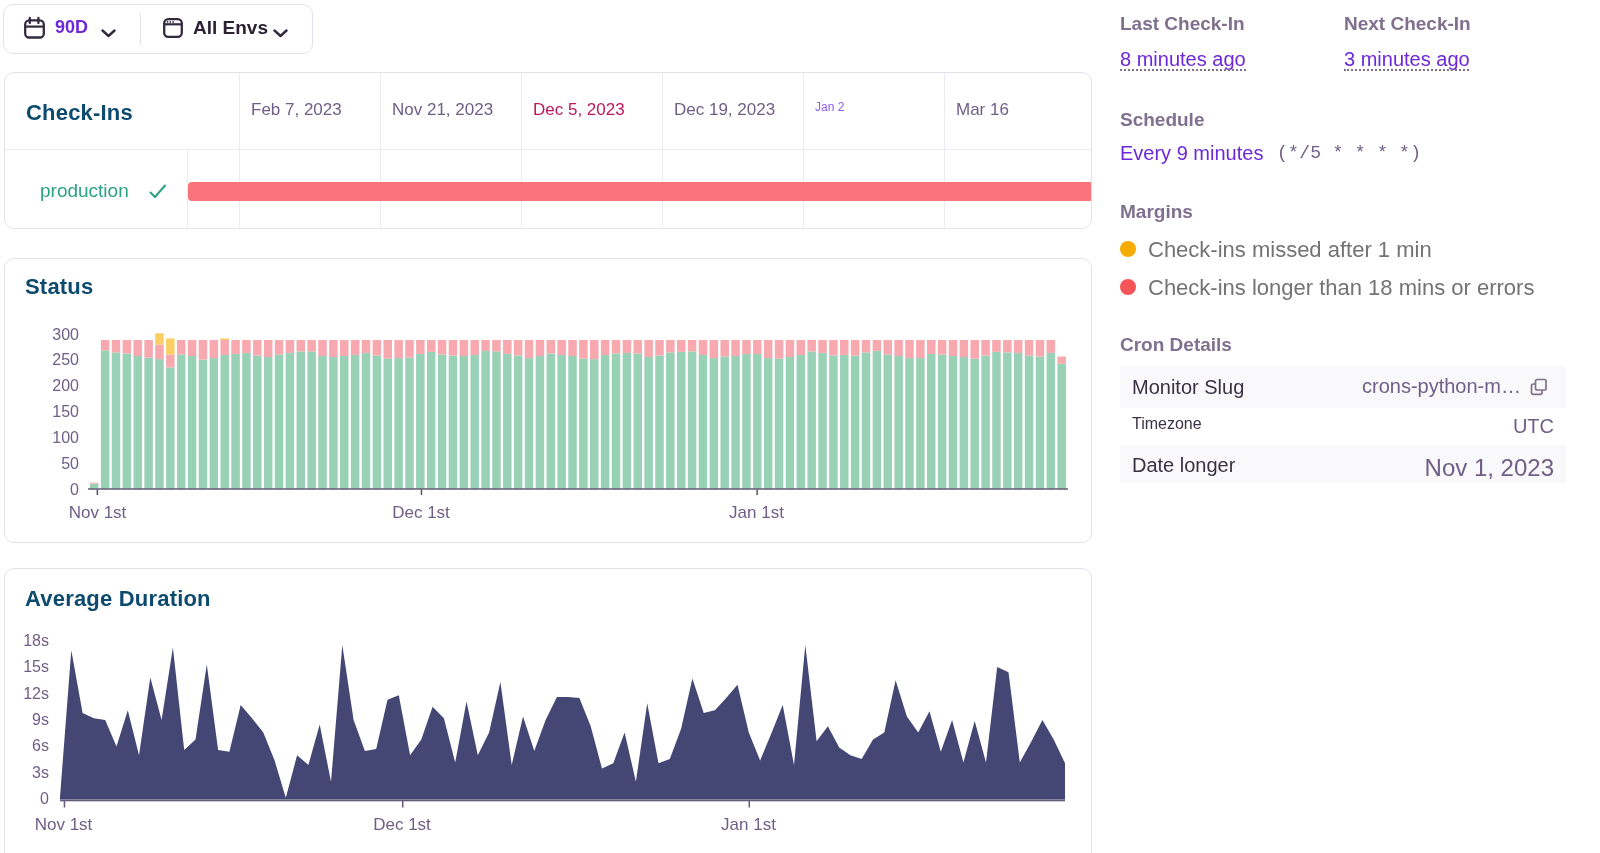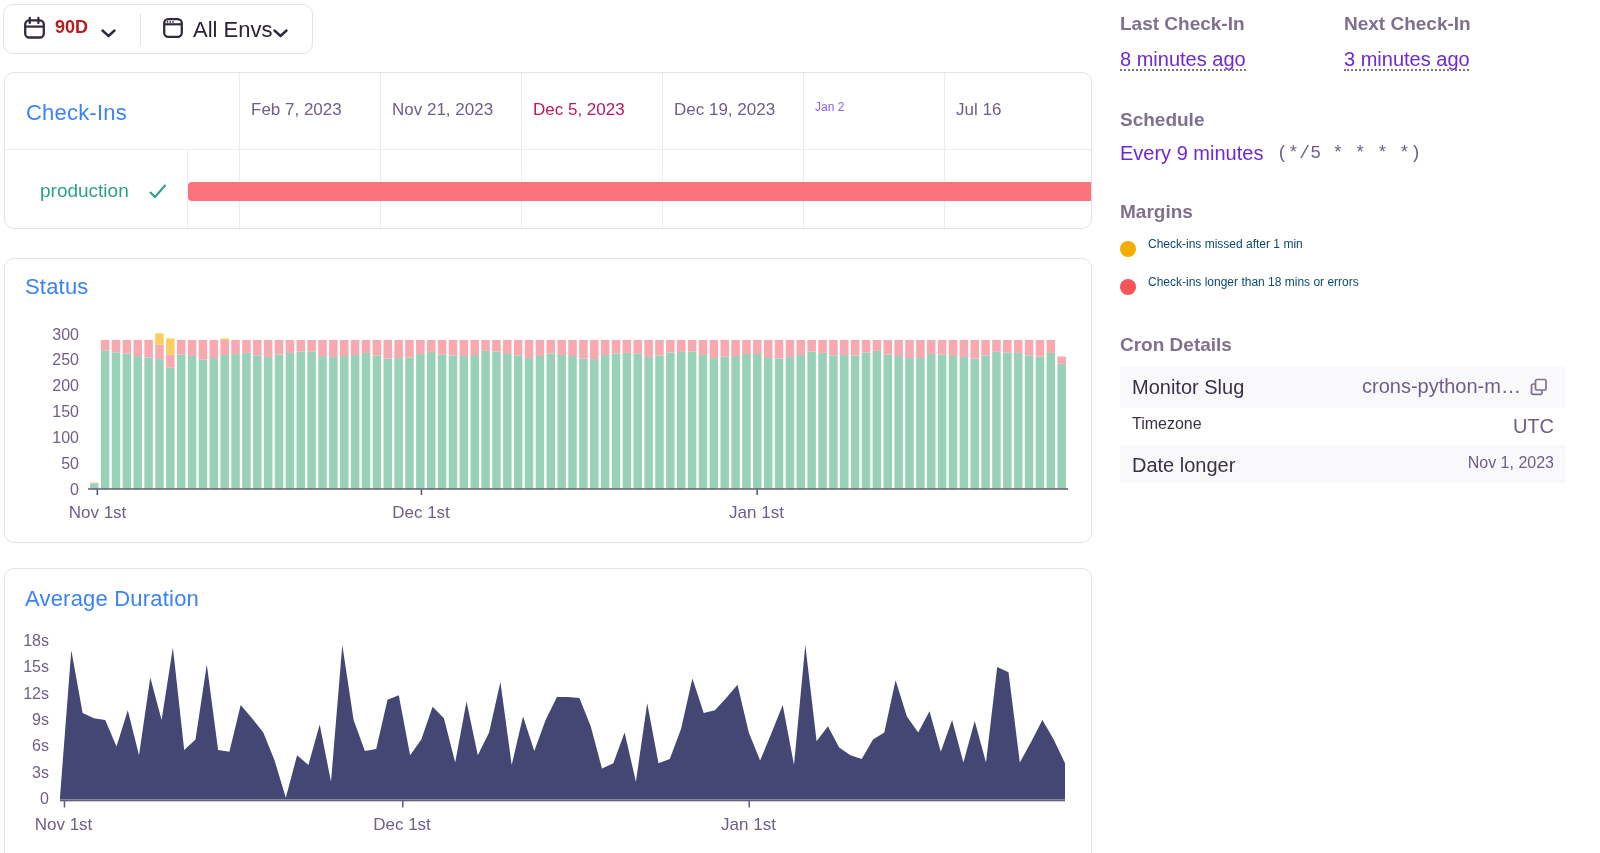--- a/index.html
+++ b/index.html
@@ -1,61 +1,61 @@
 <!DOCTYPE html>
 <html><head><meta charset="utf-8"><style>
 *{margin:0;padding:0;box-sizing:border-box}
 html,body{width:1600px;height:853px;background:#fff;font-family:"Liberation Sans",sans-serif;overflow:hidden;position:relative}
 .abs{position:absolute}
 .panel{position:absolute;background:#fff;border:1px solid #e5e0ea;border-radius:10px}
-.ptitle{font-size:22px;font-weight:normal;color:#3b82f6;letter-spacing:0.2px}
+.ptitle{font-size:22px;font-weight:bold;color:#0c4a6e;letter-spacing:0.2px}
 .shead{font-size:19px;font-weight:bold;color:#80708f}
 .sval{font-size:20px;color:#6d28d9}
-.body18{font-size:12px;color:#0c4a6e}
+.body18{font-size:22px;color:#737373}
 .vline{position:absolute;width:1px;background:#edeaf2}
 </style></head><body>
 <div class="abs" style="left:3px;top:4px;width:310px;height:50px;border:1px solid #e5e0ea;border-radius:10px;background:#fff"></div>
 <div class="abs" style="left:24px;top:16px"><svg width="21" height="23" viewBox="0 0 21 23" fill="none" xmlns="http://www.w3.org/2000/svg">
       <rect x="1.2" y="4.3" width="18.6" height="17.2" rx="4" stroke="#332a3f" stroke-width="2.3"></rect>
       <line x1="5.8" y1="2" x2="5.8" y2="7" stroke="#332a3f" stroke-width="2.3" stroke-linecap="round"></line>
       <line x1="14.4" y1="2" x2="14.4" y2="7" stroke="#332a3f" stroke-width="2.3" stroke-linecap="round"></line>
       <line x1="1.5" y1="10.6" x2="19.5" y2="10.6" stroke="#332a3f" stroke-width="2.2"></line>
     </svg></div>
-<div class="abs" style="left:55px;top:17px;font-size:18px;font-weight:bold;color:#b91c1c">90D</div>
+<div class="abs" style="left:55px;top:17px;font-size:18px;font-weight:bold;color:#6d28d9">90D</div>
 <div class="abs" style="left:101px;top:24px"><svg width="15" height="9" viewBox="0 0 15 9" fill="none" xmlns="http://www.w3.org/2000/svg">
       <path d="M1.5 1.5 L7.5 7 L13.5 1.5" stroke="#332a3f" stroke-width="2.4" stroke-linecap="round" stroke-linejoin="round"></path>
     </svg></div>
 <div class="abs" style="left:140px;top:13px;width:1px;height:32px;background:#e5e0ea"></div>
 <div class="abs" style="left:163px;top:18px"><svg width="20" height="20" viewBox="0 0 20 20" fill="none" xmlns="http://www.w3.org/2000/svg">
       <rect x="1.2" y="1.2" width="17.6" height="17.6" rx="4" stroke="#332a3f" stroke-width="2.3"></rect>
       <line x1="1.5" y1="6.3" x2="18.5" y2="6.3" stroke="#332a3f" stroke-width="2.2"></line>
       <circle cx="4.5" cy="3.9" r="0.85" fill="#332a3f"></circle>
       <circle cx="7.3" cy="3.9" r="0.85" fill="#332a3f"></circle>
       <circle cx="10.1" cy="3.9" r="0.85" fill="#332a3f"></circle>
     </svg></div>
-<div class="abs" style="left:193px;top:17px;font-size:22px;font-weight:normal;color:#2b2233">All Envs</div>
+<div class="abs" style="left:193px;top:17px;font-size:19px;font-weight:bold;color:#2b2233">All Envs</div>
 <div class="abs" style="left:273px;top:24px"><svg width="15" height="9" viewBox="0 0 15 9" fill="none" xmlns="http://www.w3.org/2000/svg">
       <path d="M1.5 1.5 L7.5 7 L13.5 1.5" stroke="#332a3f" stroke-width="2.4" stroke-linecap="round" stroke-linejoin="round"></path>
     </svg></div>
 <div class="panel" style="left:4px;top:72px;width:1088px;height:157px;overflow:hidden">
     <div class="abs" style="left:0;top:76px;width:1088px;height:1px;background:#edeaf2"></div>
     <div class="vline" style="left:234px;top:0;height:157px"></div>
     <div class="vline" style="left:375px;top:0;height:157px"></div>
     <div class="vline" style="left:516px;top:0;height:157px"></div>
     <div class="vline" style="left:657px;top:0;height:157px"></div>
     <div class="vline" style="left:798px;top:0;height:157px"></div>
     <div class="vline" style="left:939px;top:0;height:157px"></div>
     <div class="vline" style="left:182px;top:77px;height:80px"></div>
     <div class="abs ptitle" style="left:21px;top:27px">Check-Ins</div>
     <div class="abs" style="left:246px;top:27px;font-size:17px;color:#6f5e87">Feb 7, 2023</div>
     <div class="abs" style="left:387px;top:27px;font-size:17px;color:#6f5e87">Nov 21, 2023</div>
     <div class="abs" style="left:528px;top:27px;font-size:17px;color:#be185d">Dec 5, 2023</div>
     <div class="abs" style="left:669px;top:27px;font-size:17px;color:#6f5e87">Dec 19, 2023</div>
     <div class="abs" style="left:810px;top:27px;font-size:12px;color:#8b5cf6">Jan 2</div>
-    <div class="abs" style="left:951px;top:27px;font-size:17px;color:#6f5e87">Jul 16</div>
+    <div class="abs" style="left:951px;top:27px;font-size:17px;color:#6f5e87">Mar 16</div>
     <div class="abs" style="left:35px;top:107px;font-size:19px;color:#2ba185">production</div>
     <div class="abs" style="left:144px;top:111px"><svg width="18" height="15" viewBox="0 0 18 15" fill="none" xmlns="http://www.w3.org/2000/svg">
         <path d="M1.5 8.5 L6 13 L16 1.5" stroke="#2ba185" stroke-width="2" stroke-linecap="round" stroke-linejoin="round"></path>
       </svg></div>
     <div class="abs" style="left:183px;top:109px;width:905px;height:19px;background:#f8737c;border-radius:4px"></div>
   </div>
 <div class="panel" style="left:4px;top:258px;width:1088px;height:285px"></div>
 <div class="abs ptitle" style="left:25px;top:274px">Status</div>
 <svg width="1600" height="853" viewBox="0 0 1600 853" style="position:absolute;left:0;top:0" xmlns="http://www.w3.org/2000/svg">
     <rect x="90.00" y="483.63" width="8.50" height="5.17" fill="#99d1b7"></rect>
@@ -289,17 +289,17 @@
 <div class="abs body18" style="left:1148px;top:237px">Check-ins missed after 1 min</div>
 <div class="abs" style="left:1120px;top:279px;width:16px;height:16px;border-radius:50%;background:#f55459"></div>
 <div class="abs body18" style="left:1148px;top:275px">Check-ins longer than 18 mins or errors</div>
 <div class="abs shead" style="left:1120px;top:334px">Cron Details</div>
 <div class="abs" style="left:1120px;top:366px;width:446px;height:42px;background:#f9f8fb"></div>
 <div class="abs" style="left:1120px;top:445px;width:446px;height:38px;background:#f9f8fb"></div>
 <div class="abs" style="left:1132px;top:376px;font-size:20px;color:#3a3145">Monitor Slug</div>
 <div class="abs" style="left:1132px;top:415px;font-size:16px;color:#3a3145">Timezone</div>
 <div class="abs" style="left:1120px;top:415px;width:434px;text-align:right;font-size:20px;color:#6f5e87">UTC</div>
 <div class="abs" style="left:1132px;top:454px;font-size:20px;color:#3a3145">Date longer</div>
-<div class="abs" style="left:1120px;top:454px;width:434px;text-align:right;font-size:16px;color:#6f5e87">Nov 1, 2023</div>
+<div class="abs" style="left:1120px;top:454px;width:434px;text-align:right;font-size:24px;color:#6f5e87">Nov 1, 2023</div>
 <div class="abs" style="left:1362px;top:375px;font-size:20px;color:#6f5e87">crons-python-m…</div>
 <div class="abs" style="left:1530px;top:378px"><svg width="18" height="18" viewBox="0 0 18 18" fill="none" xmlns="http://www.w3.org/2000/svg">
       <rect x="5.5" y="1.5" width="10.5" height="10.5" rx="1.8" stroke="#80708f" stroke-width="1.7"></rect>
       <path d="M12 12 v2.6 a1.8 1.8 0 0 1 -1.8 1.8 H3.3 a1.8 1.8 0 0 1 -1.8 -1.8 V7.8 A1.8 1.8 0 0 1 3.3 6 H6" stroke="#80708f" stroke-width="1.7"></path>
     </svg></div>
 </body></html>

